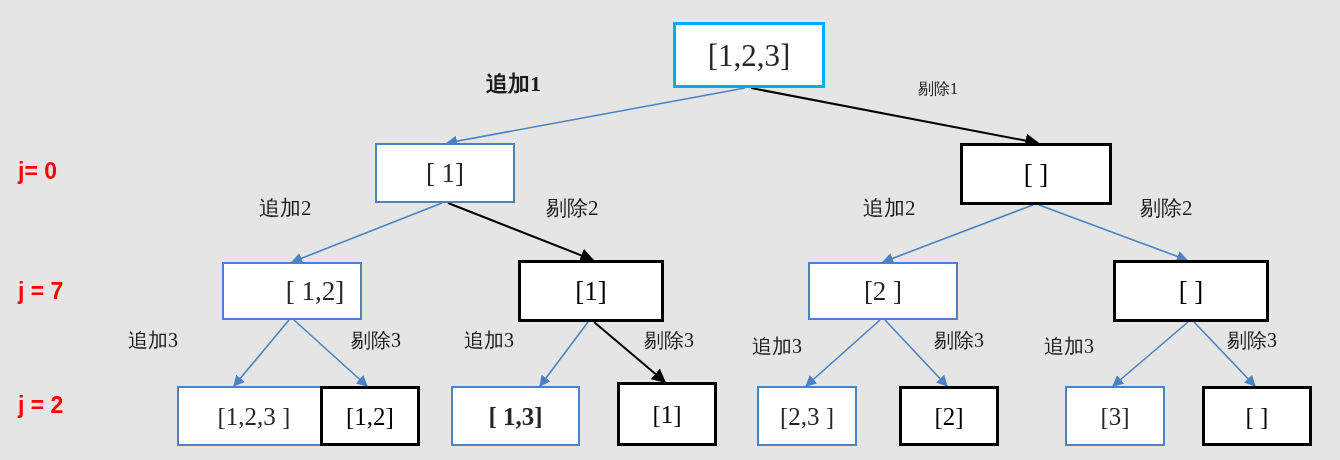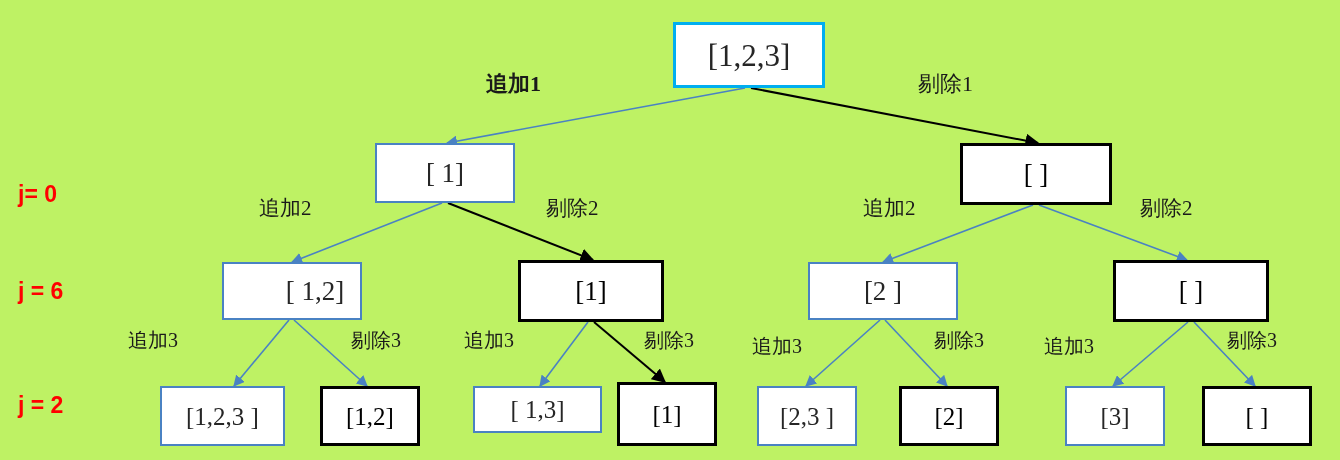--- a/index.html
+++ b/index.html
@@ -5,21 +5,21 @@
 <style>
   html, body {
     margin: 0;
     padding: 0;
     background: #ffffff;
   }
   #canvas {
     position: relative;
     width: 1340px;
     height: 460px;
-    background: #bef264;
+    background: #e5e5e5;
     font-family: "Liberation Serif", "DejaVu Serif", serif;
     overflow: hidden;
   }
   #edge-layer {
     position: absolute;
     left: 0;
     top: 0;
     width: 1340px;
     height: 460px;
     pointer-events: none;
@@ -112,44 +112,44 @@
   </svg>
 
   <div id="nodes-group">
       <div class="node node-root" style="left: 673px; top: 22px; width: 152px; height: 66px;">[1,2,3]</div>
       <div class="node node-blue" style="left: 375px; top: 143px; width: 140px; height: 60px;">[ 1]</div>
       <div class="node node-black" style="left: 960px; top: 143px; width: 152px; height: 62px;">[ ]</div>
       <div class="node node-blue" style="left: 222px; top: 262px; width: 140px; height: 58px; padding-left: 46px;">[ 1,2]</div>
       <div class="node node-black" style="left: 518px; top: 260px; width: 146px; height: 62px;">[1]</div>
       <div class="node node-blue" style="left: 808px; top: 262px; width: 150px; height: 58px;">[2 ]</div>
       <div class="node node-black" style="left: 1113px; top: 260px; width: 156px; height: 62px;">[ ]</div>
-      <div class="node node-leaf-blue" style="left: 160px; top: 386px; width: 125px; height: 60px;">[1,2,3 ]</div>
+      <div class="node node-leaf-blue" style="left: 177px; top: 386px; width: 154px; height: 60px;">[1,2,3 ]</div>
       <div class="node node-leaf-black" style="left: 320px; top: 386px; width: 100px; height: 60px;">[1,2]</div>
-      <div class="node node-leaf-blue" style="left: 473px; top: 386px; width: 129px; height: 47px;">[ 1,3]</div>
+      <div class="node node-leaf-blue" style="left: 451px; top: 386px; width: 129px; height: 60px; font-weight: bold;">[ 1,3]</div>
       <div class="node node-leaf-black" style="left: 617px; top: 382px; width: 100px; height: 64px;">[1]</div>
       <div class="node node-leaf-blue" style="left: 757px; top: 386px; width: 100px; height: 60px; text-align: center;">[2,3 ]</div>
       <div class="node node-leaf-black" style="left: 899px; top: 386px; width: 100px; height: 60px;">[2]</div>
       <div class="node node-leaf-blue" style="left: 1065px; top: 386px; width: 100px; height: 60px;">[3]</div>
       <div class="node node-leaf-black" style="left: 1202px; top: 386px; width: 110px; height: 60px;">[ ]</div>
     </div>
   <div id="edge-labels-group">
       <div class="edge-label" style="left: 486px; top: 73px; font-size: 22px; font-weight: bold;">追加1</div>
-      <div class="edge-label" style="left: 918px; top: 73px; font-size: 22px;">剔除1</div>
+      <div class="edge-label" style="left: 918px; top: 81px; font-size: 16px;">剔除1</div>
       <div class="edge-label" style="left: 259px; top: 198px; font-size: 21px;">追加2</div>
       <div class="edge-label" style="left: 546px; top: 198px; font-size: 21px;">剔除2</div>
       <div class="edge-label" style="left: 863px; top: 198px; font-size: 21px;">追加2</div>
       <div class="edge-label" style="left: 1140px; top: 198px; font-size: 21px;">剔除2</div>
       <div class="edge-label" style="left: 128px; top: 330px; font-size: 20px;">追加3</div>
       <div class="edge-label" style="left: 351px; top: 330px; font-size: 20px;">剔除3</div>
       <div class="edge-label" style="left: 464px; top: 330px; font-size: 20px;">追加3</div>
       <div class="edge-label" style="left: 644px; top: 330px; font-size: 20px;">剔除3</div>
       <div class="edge-label" style="left: 752px; top: 336px; font-size: 20px;">追加3</div>
       <div class="edge-label" style="left: 934px; top: 330px; font-size: 20px;">剔除3</div>
       <div class="edge-label" style="left: 1044px; top: 336px; font-size: 20px;">追加3</div>
       <div class="edge-label" style="left: 1227px; top: 330px; font-size: 20px;">剔除3</div>
     </div>
   <div id="level-labels-group">
-      <div class="level-label" style="left: 18px; top: 160px; margin-top: 23px;">j= 0</div>
-      <div class="level-label" style="left: 18px; top: 280px;">j = 6</div>
+      <div class="level-label" style="left: 18px; top: 160px;">j= 0</div>
+      <div class="level-label" style="left: 18px; top: 280px;">j = 7</div>
       <div class="level-label" style="left: 18px; top: 394px;">j = 2</div>
     </div>
 
 </div>
 
 </body></html>

